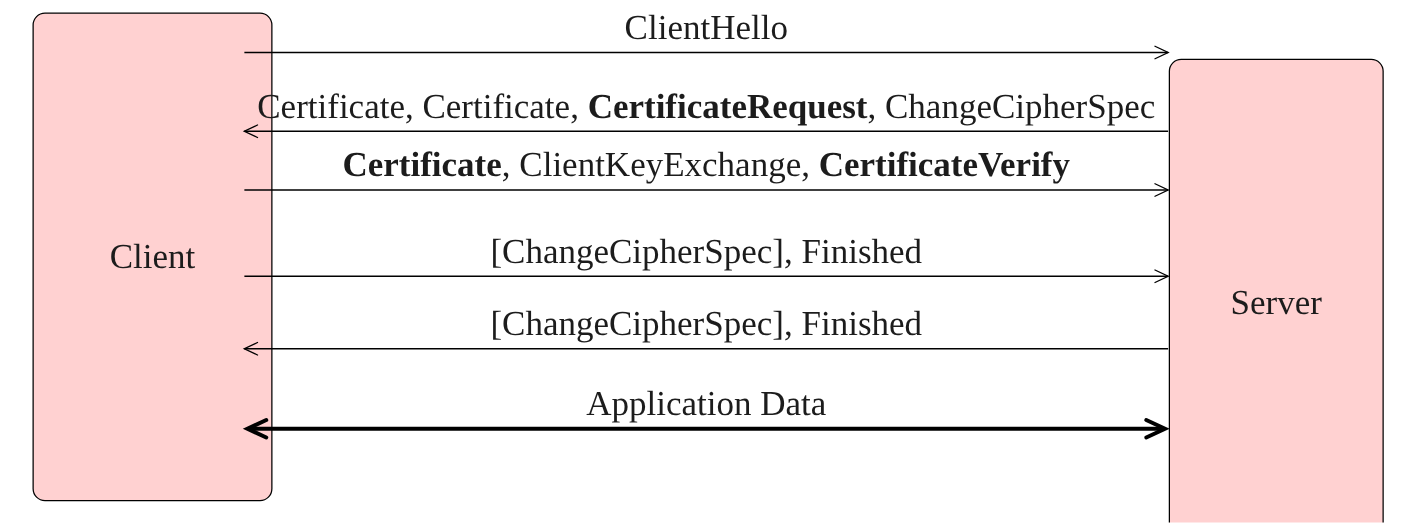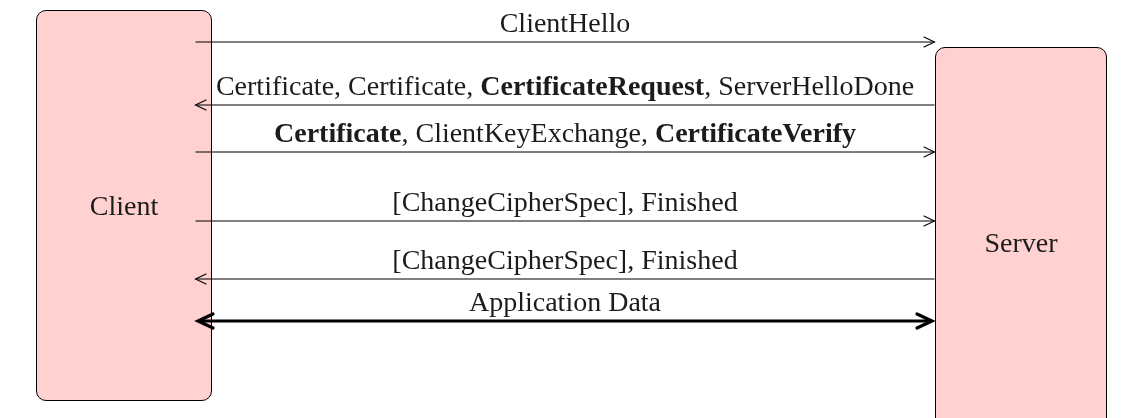--- a/index.html
+++ b/index.html
@@ -22,21 +22,21 @@
     top: 10px;
     height: 391px;
     background: var(--actor-fill, #ffd1d1);
     border: 1.5px solid var(--actor-border, #000000);
     border-radius: 10px;
     box-sizing: border-box;
     display: flex;
     align-items: center;
     justify-content: center;
   }
-  .actor-left  { left: 36px;  width: 176px; }
+  .actor-left  { left: 26px;  width: 192px; }
   .actor-right { left: 935px; width: 172px; margin-top: 37px; }
   .actor-label {
     font-size: 28px;
     color: var(--text-color, #1c1c1c);
     line-height: 1;
   }
   .msg-row {
     position: absolute;
     left: 195px;
     width: 740px;
@@ -76,21 +76,21 @@
   <div id="messages">
   <div class="msg-row" style="top: 33px;">
     <div class="msg-label"><span>ClientHello</span></div>
     <svg class="msg-arrow" width="740" height="18" viewBox="0 0 740 18" xmlns="http://www.w3.org/2000/svg">
           <line x1="0.5" x2="739.5" y1="9" y2="9" stroke="#000000" stroke-width="1.1"></line>
           <path d="M729,4 L739.5,9 L729,14" fill="none" stroke="#000000" stroke-width="1.1" stroke-linejoin="miter" stroke-linecap="round"></path>
         </svg>
   </div>
 
   <div class="msg-row" style="top: 96px;">
-    <div class="msg-label"><span>Certificate, Certificate, </span><span class="b">CertificateRequest</span><span>, ServerHelloDone</span></div>
+    <div class="msg-label"><span>Certificate, Certificate, </span><span class="b">CertificateRequest</span><span>, ChangeCipherSpec</span></div>
     <svg class="msg-arrow" width="740" height="18" viewBox="0 0 740 18" xmlns="http://www.w3.org/2000/svg">
           <line x1="0.5" x2="739.5" y1="9" y2="9" stroke="#000000" stroke-width="1.1"></line>
           <path d="M11,4 L0.5,9 L11,14" fill="none" stroke="#000000" stroke-width="1.1" stroke-linejoin="miter" stroke-linecap="round"></path>
         </svg>
   </div>
 
   <div class="msg-row" style="top: 143px;">
     <div class="msg-label"><span class="b">Certificate</span><span>, ClientKeyExchange, </span><span class="b">CertificateVerify</span></div>
     <svg class="msg-arrow" width="740" height="18" viewBox="0 0 740 18" xmlns="http://www.w3.org/2000/svg">
           <line x1="0.5" x2="739.5" y1="9" y2="9" stroke="#000000" stroke-width="1.1"></line>
@@ -107,21 +107,21 @@
   </div>
 
   <div class="msg-row" style="top: 270px;">
     <div class="msg-label"><span>[ChangeCipherSpec], Finished</span></div>
     <svg class="msg-arrow" width="740" height="18" viewBox="0 0 740 18" xmlns="http://www.w3.org/2000/svg">
           <line x1="0.5" x2="739.5" y1="9" y2="9" stroke="#000000" stroke-width="1.1"></line>
           <path d="M11,4 L0.5,9 L11,14" fill="none" stroke="#000000" stroke-width="1.1" stroke-linejoin="miter" stroke-linecap="round"></path>
         </svg>
   </div>
 
-  <div class="msg-row" style="top: 312px;">
+  <div class="msg-row" style="top: 334px;">
     <div class="msg-label"><span>Application Data</span></div>
     <svg class="msg-arrow" width="740" height="18" viewBox="0 0 740 18" xmlns="http://www.w3.org/2000/svg">
           <line x1="4" x2="736" y1="9" y2="9" stroke="#000000" stroke-width="3.2"></line>
           <path d="M722,2 L737,9 L722,16" fill="none" stroke="#000000" stroke-width="3.2" stroke-linejoin="miter" stroke-linecap="round"></path>
           <path d="M18,2 L3,9 L18,16" fill="none" stroke="#000000" stroke-width="3.2" stroke-linejoin="miter" stroke-linecap="round"></path>
         </svg>
   </div>
 </div>
 </div>
 

